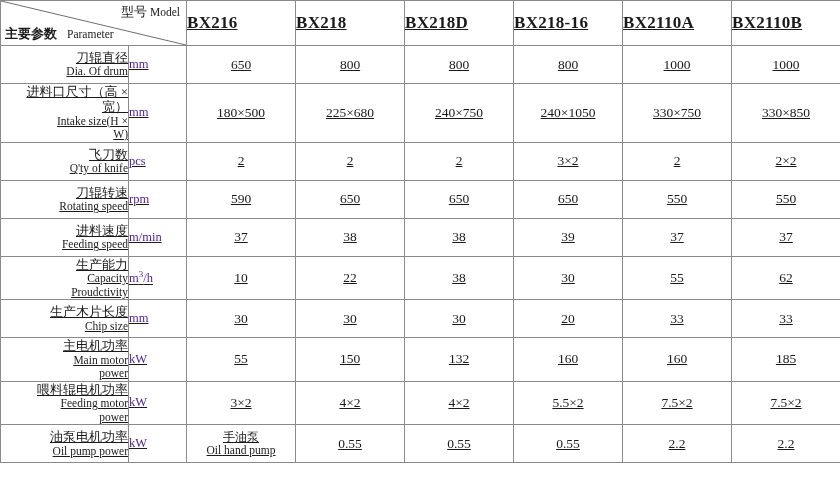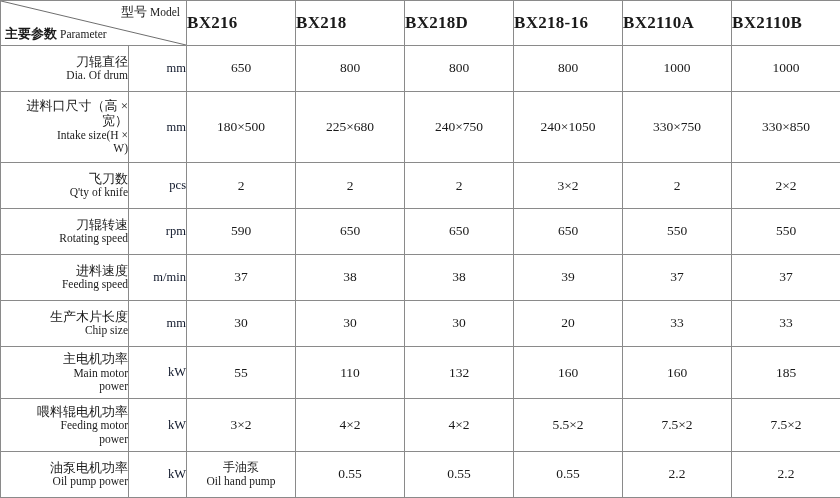--- a/index.html
+++ b/index.html
@@ -9,23 +9,24 @@
   }
   body {
     width: 840px;
     height: 498px;
     font-family: "Liberation Serif", serif;
     color: #1a1a1a;
     overflow: hidden;
   }
   table.spec {
     width: 840px;
-    height: 498px;
+    height: 448px;
     border-collapse: collapse;
     table-layout: fixed;
+    text-decoration: underline;
   }
   table.spec td, table.spec th {
     border: 1px solid #8a8a8a;
     padding: 0;
     vertical-align: middle;
     background: #ffffff;
   }
   
   col.c-param { width: 128px; }
   col.c-unit  { width: 58px; }
@@ -59,21 +60,21 @@
   .corner-model .cn { font-size: 13px; }
   .corner-model .en { font-size: 11.5px; margin-left: 3px; }
   .corner-param {
     position: absolute;
     left: 4px;
     bottom: 2px;
     font-size: 12.5px;
     white-space: nowrap;
   }
   .corner-param .cn { font-size: 13px; font-weight: bold; }
-  .corner-param .en { font-size: 11.5px; margin-left: 3px; text-align: center; }
+  .corner-param .en { font-size: 11.5px; margin-left: 10px; text-align: center; }
   .hdr-model {
     background: #d9d9d9;
     text-align: left;
     font-size: 17px;
     font-weight: bold;
     letter-spacing: .3px;
   }
 
   
   td.param {
@@ -84,23 +85,23 @@
   td.param .cn {
     display: block;
     font-size: 13px;
   }
   td.param .en {
     display: block;
     font-size: 11.5px;
     padding-left: 43px;
   }
   td.unit {
-    text-align: right;
+    text-align: left;
     font-size: 12.5px;
-    color: #0f172a;
+    color: #4c1d95;
   }
   td.val {
     text-align: center;
     font-size: 13.5px;
   }
   td.val.small {
     font-size: 11.5px;
     line-height: 1.2;
   }
   td.val.small .l1 { display: block; font-size: 12px; }
@@ -206,39 +207,52 @@
         <td class="unit">m/min</td>
         <td class="val">37</td>
         <td class="val">38</td>
         <td class="val">38</td>
         <td class="val">39</td>
         <td class="val">37</td>
         <td class="val">37</td>
       </tr>
       <tr class="row-h">
         <td class="param">
+          <span class="cn">生产能力</span>
+          <span class="en">Capacity Proudctivity</span>
+        </td>
+        <td class="unit">m<sup class="sup">3</sup>/h</td>
+        <td class="val">10</td>
+        <td class="val">22</td>
+        <td class="val">38</td>
+        <td class="val">30</td>
+        <td class="val">55</td>
+        <td class="val">62</td>
+      </tr>
+      <tr class="row-h">
+        <td class="param">
           <span class="cn">生产木片长度</span>
           <span class="en">Chip size</span>
         </td>
         <td class="unit">mm</td>
         <td class="val">30</td>
         <td class="val">30</td>
         <td class="val">30</td>
         <td class="val">20</td>
         <td class="val">33</td>
         <td class="val">33</td>
       </tr>
       <tr class="row-h">
         <td class="param">
           <span class="cn">主电机功率</span>
           <span class="en">Main motor power</span>
         </td>
         <td class="unit">kW</td>
         <td class="val">55</td>
-        <td class="val">110</td>
+        <td class="val">150</td>
         <td class="val">132</td>
         <td class="val">160</td>
         <td class="val">160</td>
         <td class="val">185</td>
       </tr>
       <tr class="row-h">
         <td class="param">
           <span class="cn">喂料辊电机功率</span>
           <span class="en">Feeding motor power</span>
         </td>

